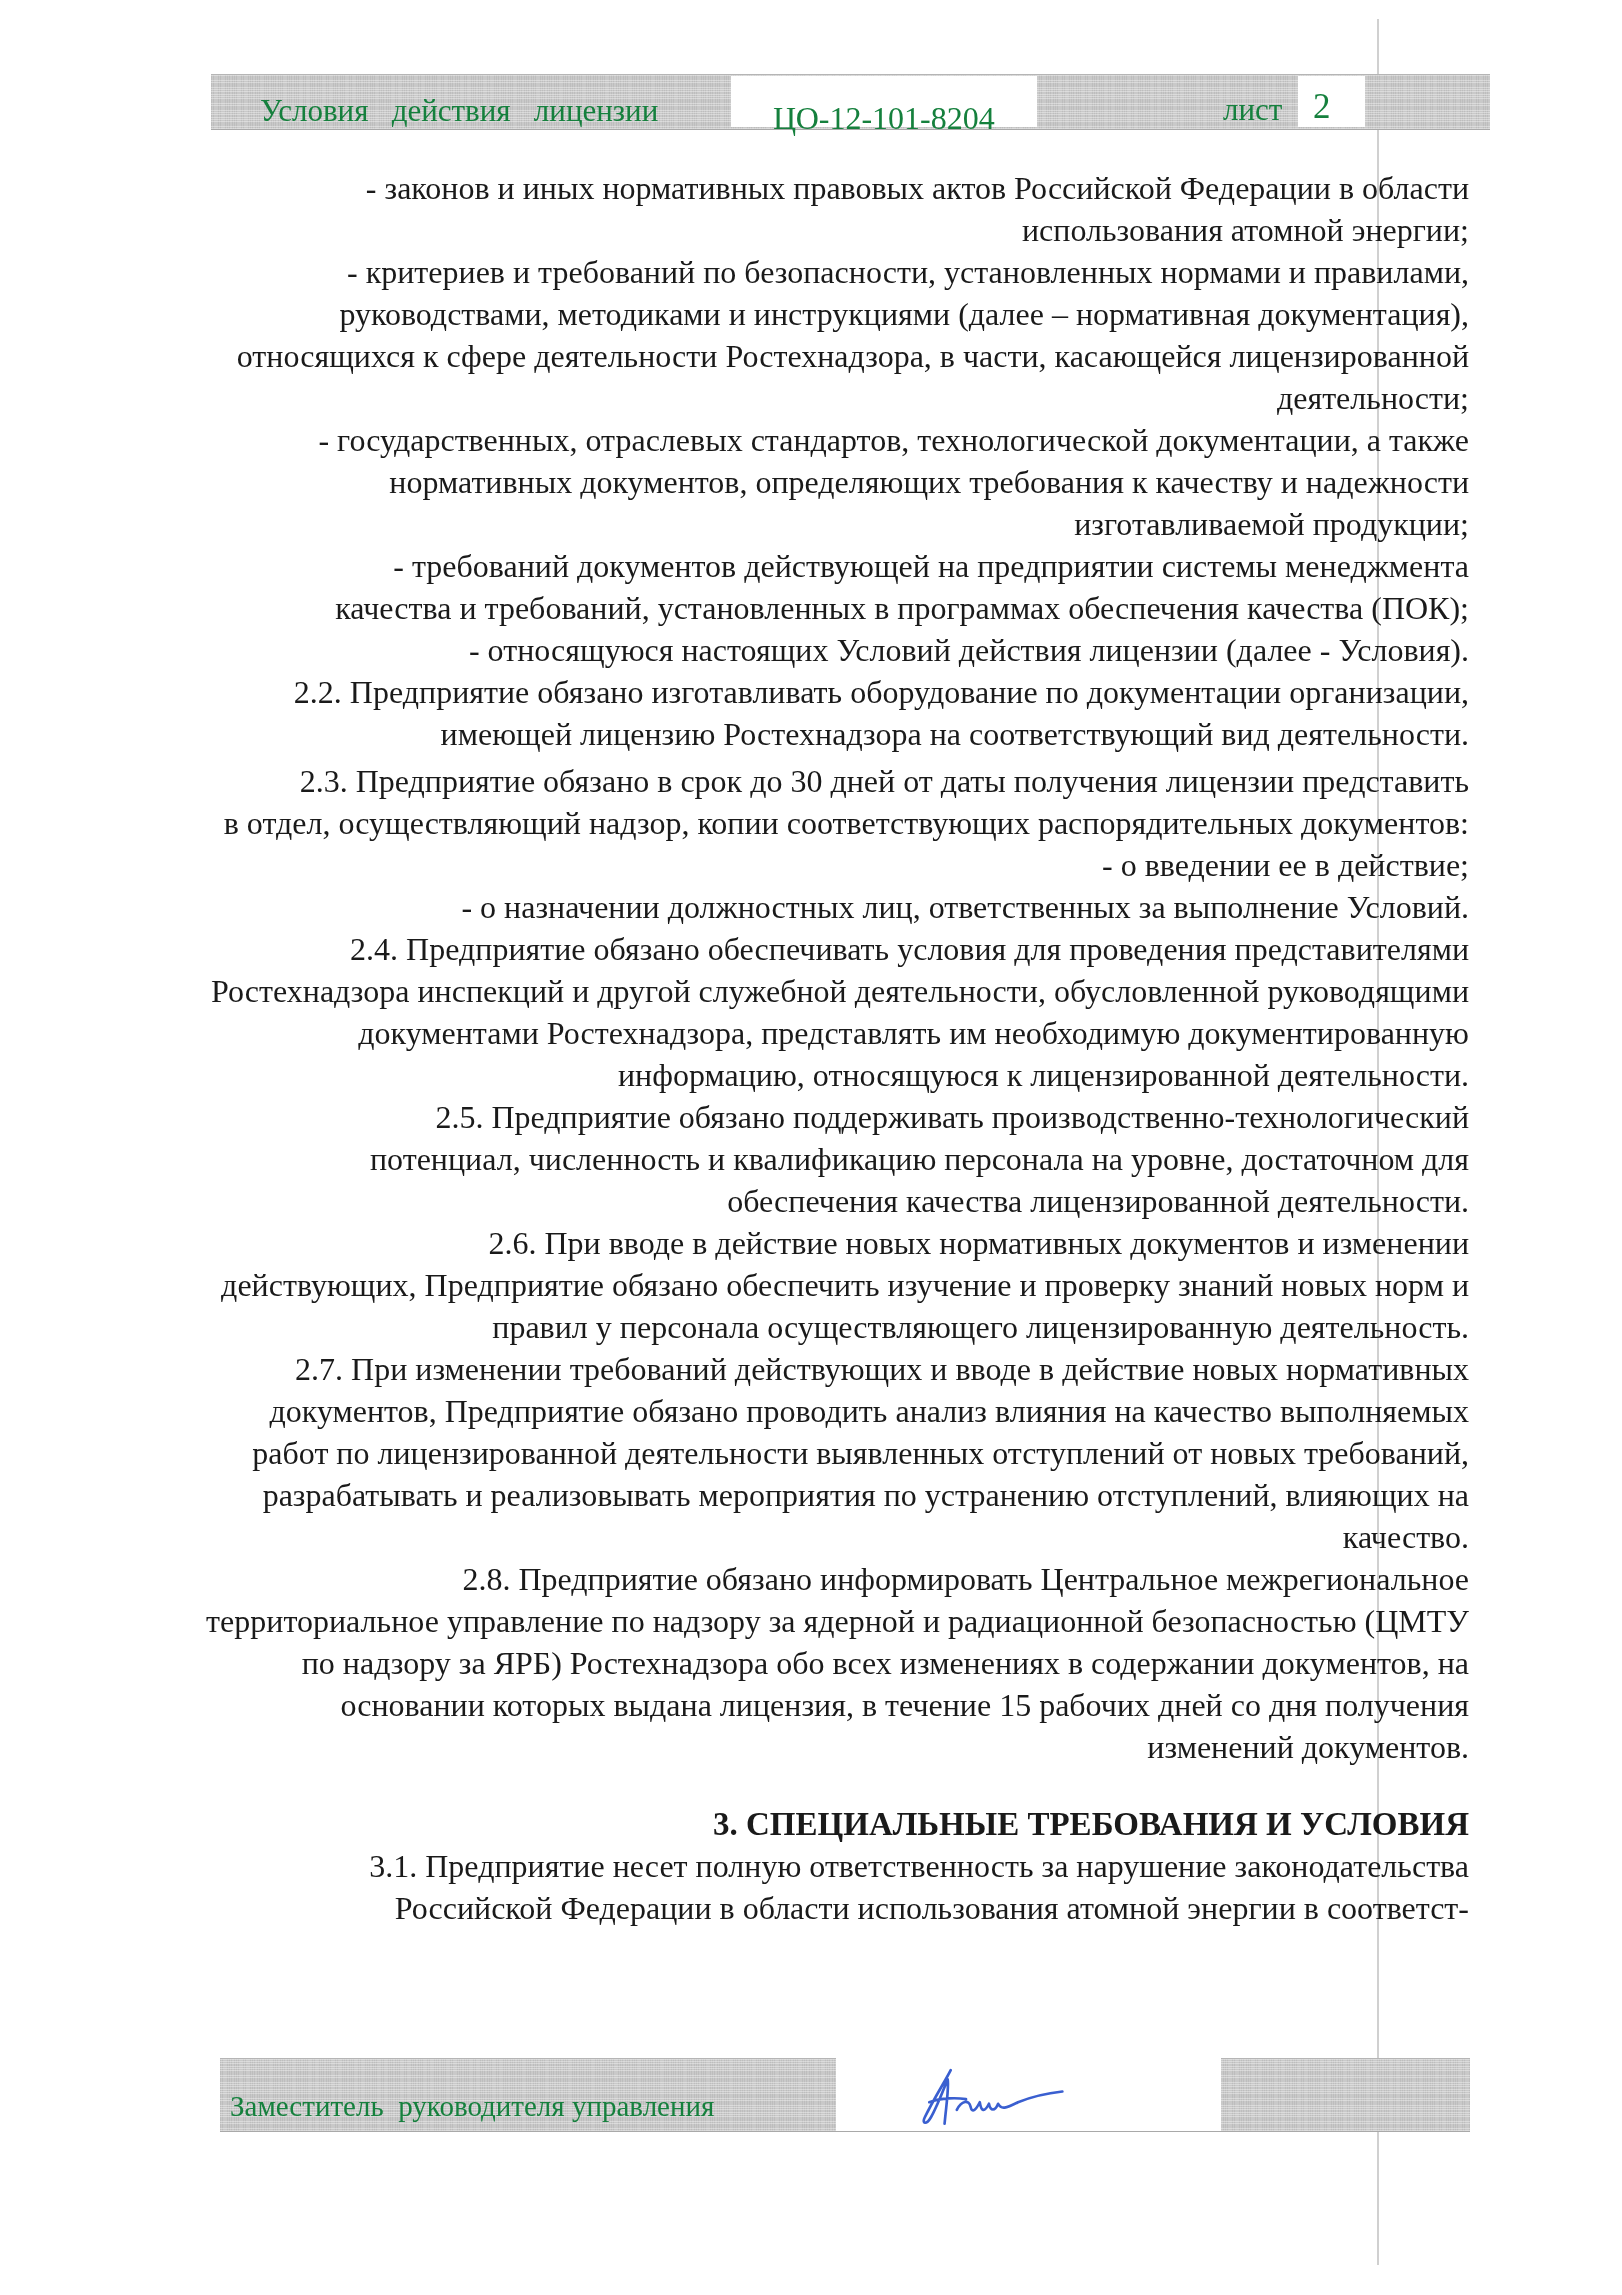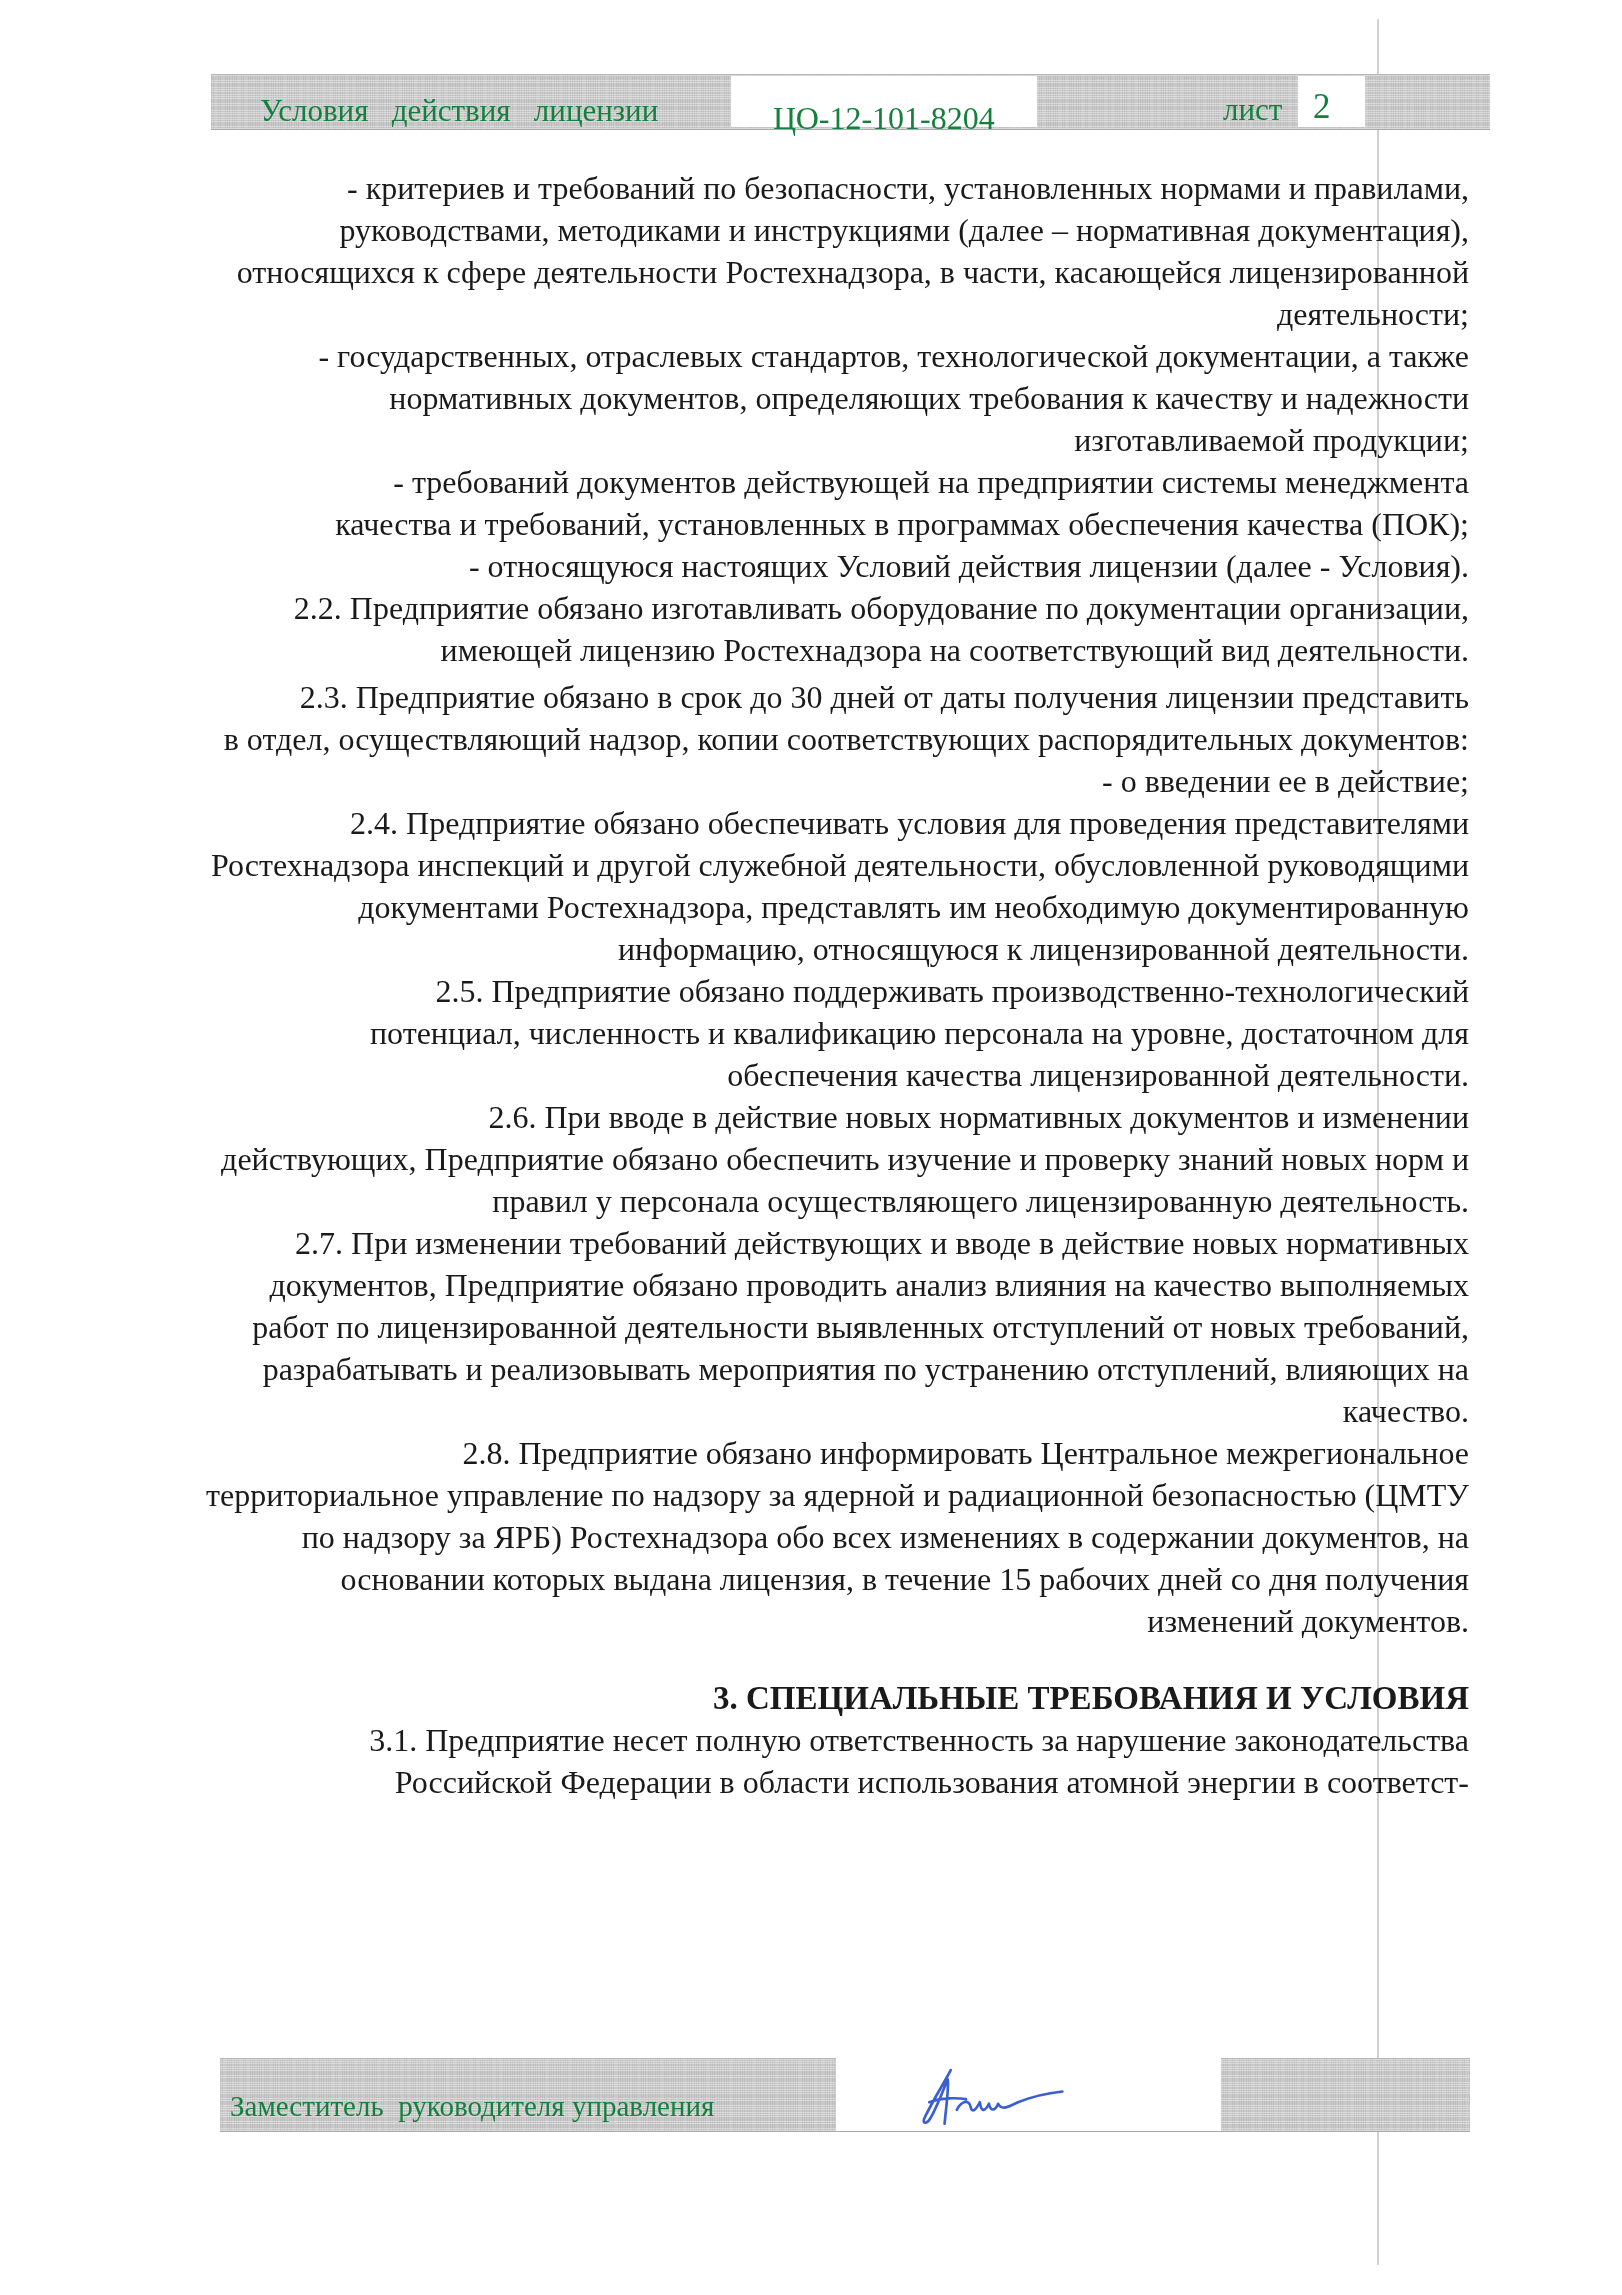--- a/index.html
+++ b/index.html
@@ -86,27 +86,29 @@
 <div class="gray-band" style="left:211px; top:74px; width:1279px; height:54px;"></div>
 <div class="white-box" style="left:731px; top:76px; width:306px; height:51px;"></div>
 <div class="white-box" style="left:1298px; top:76px; width:67px; height:51px;"></div>
 
 <span class="hdr-text" style="left:260px; top:87px; white-space:pre;">Условия   действия   лицензии</span>
 <span class="hdr-text" style="left:773px; top:94px; font-size:32px;">ЦО-12-101-8204</span>
 <span class="hdr-text" style="left:1223px; top:86px;">лист</span>
 <span class="hdr-text" style="left:1313px; top:81px; font-size:35px;">2</span>
 
 <div class="content">
+  <p class="item">- законов и иных нормативных правовых актов Российской Федерации в области использования атомной энергии;</p>
   <p class="item">- критериев и требований по безопасности, установленных нормами и правилами, руководствами, методиками и инструкциями (далее – нормативная документация), относящихся к сфере деятельности Ростехнадзора, в части, касающейся лицензированной деятельности;</p>
   <p class="item">- государственных, отраслевых стандартов, технологической документации, а также нормативных документов, определяющих требования к качеству и надежности изготавливаемой продукции;</p>
   <p class="item">- требований документов действующей на предприятии системы менеджмента качества и требований, установленных в программах обеспечения качества (ПОК);</p>
   <p class="item">- относящуюся настоящих Условий действия лицензии (далее - Условия).</p>
   <p class="indent">2.2. Предприятие обязано изготавливать оборудование по документации организации, имеющей лицензию Ростехнадзора на соответствующий вид деятельности.</p>
   <p class="indent gap-sm">2.3. Предприятие обязано в срок до 30 дней от даты получения лицензии представить в отдел, осуществляющий надзор, копии соответствующих распорядительных документов:</p>
   <p class="item">- о введении ее в действие;</p>
+  <p class="item">- о назначении должностных лиц, ответственных за выполнение Условий.</p>
   <p class="indent">2.4. Предприятие обязано обеспечивать условия для проведения представителями Ростехнадзора инспекций и другой служебной деятельности, обусловленной руководящими документами Ростехнадзора, представлять им необходимую документированную информацию, относящуюся к лицензированной деятельности.</p>
   <p class="indent">2.5. Предприятие обязано поддерживать производственно-технологический потенциал, численность и квалификацию персонала на уровне, достаточном для обеспечения качества лицензированной деятельности.</p>
   <p class="indent">2.6. При вводе в действие новых нормативных документов и изменении действующих, Предприятие обязано обеспечить изучение и проверку знаний новых норм и правил у персонала осуществляющего лицензированную деятельность.</p>
   <p class="indent">2.7. При изменении требований действующих и вводе в действие новых нормативных документов, Предприятие обязано проводить анализ влияния на качество выполняемых работ по лицензированной деятельности выявленных отступлений от новых требований, разрабатывать и реализовывать мероприятия по устранению отступлений, влияющих на качество.</p>
   <p class="indent">2.8. Предприятие обязано информировать Центральное межрегиональное территориальное управление по надзору за ядерной и радиационной безопасностью (ЦМТУ по надзору за ЯРБ) Ростехнадзора обо всех изменениях в содержании документов, на основании которых выдана лицензия, в течение 15 рабочих дней со дня получения изменений документов.</p>
   <p class="section-title">3. СПЕЦИАЛЬНЫЕ ТРЕБОВАНИЯ И УСЛОВИЯ</p>
   <p class="indent">3.1. Предприятие несет полную ответственность за нарушение законодательства Российской Федерации в области использования атомной энергии в соответст-</p>
 </div>
 
 <div class="gray-band" style="left:220px; top:2058px; width:1250px; height:72px;"></div>

